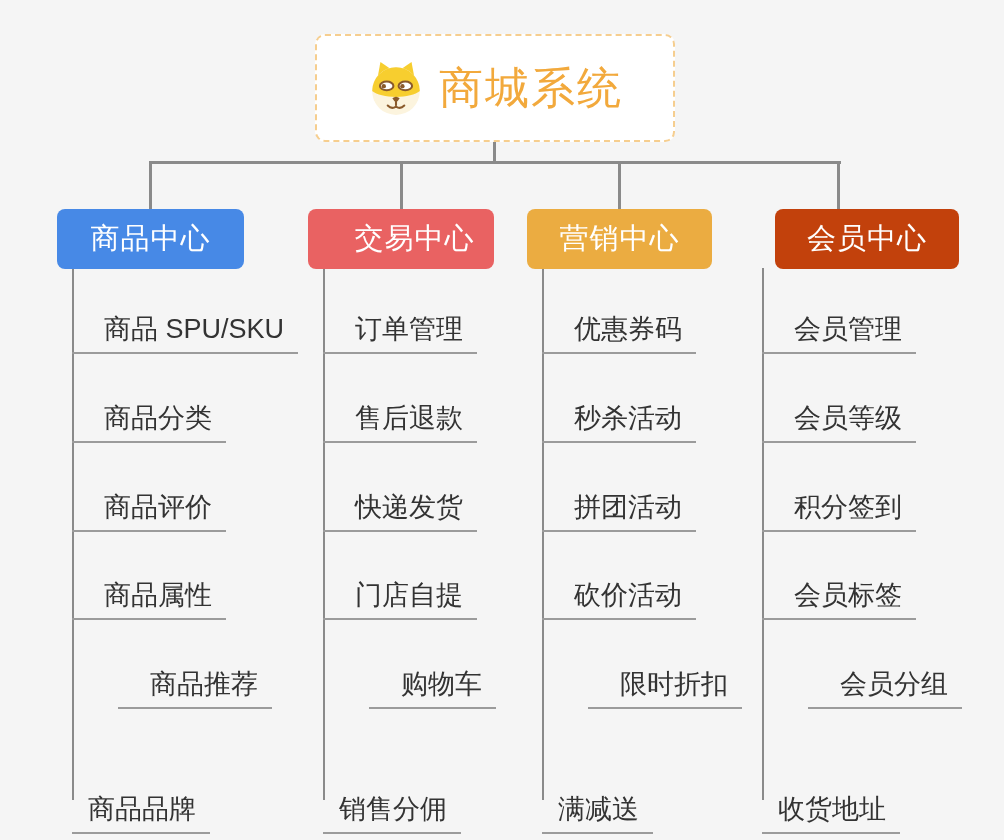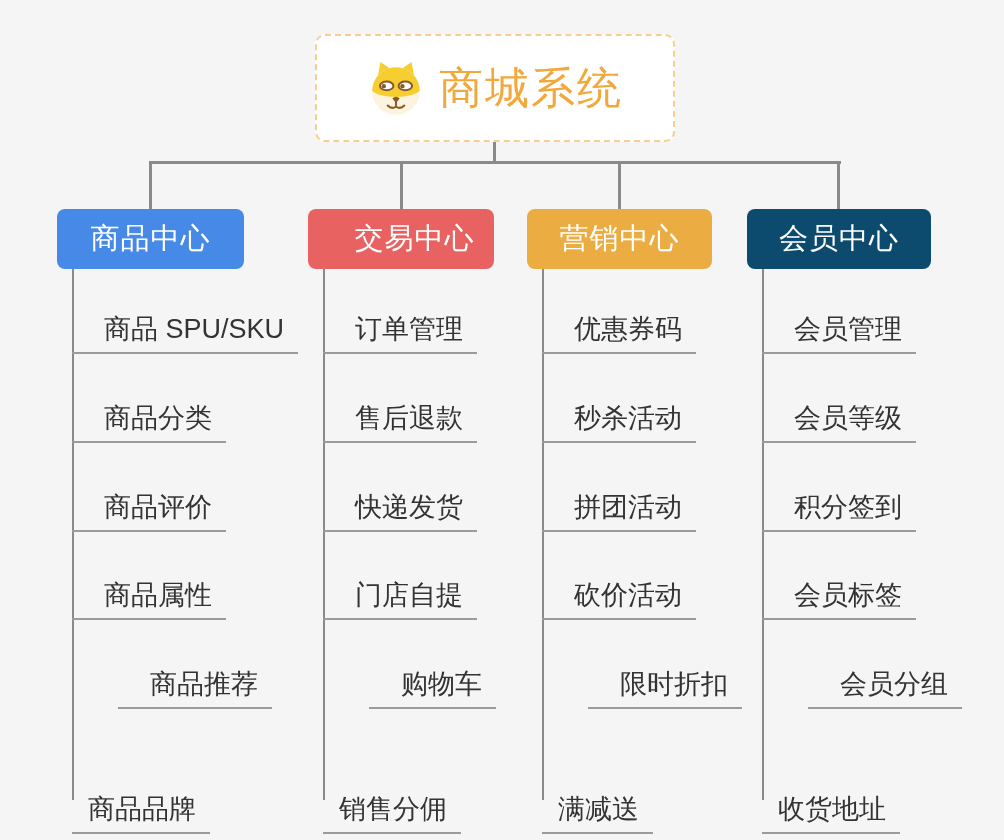--- a/index.html
+++ b/index.html
@@ -105,21 +105,21 @@
 
   <div class="branch b1" style="background: rgb(71, 137, 230);">
     <span>商品中心</span>
   </div>
   <div class="branch b2" style="background: rgb(233, 98, 98); padding-left: 27px;">
     <span>交易中心</span>
   </div>
   <div class="branch b3" style="background: rgb(235, 172, 65);">
     <span>营销中心</span>
   </div>
-  <div class="branch b4" style="background: #0c4a6e;">
+  <div class="branch b4" style="background: #c2410c; margin-left: 28px;">
     <span>会员中心</span>
   </div>
 
   <div class="leaf c1 r0">
       <span>商品 SPU/SKU</span>
     </div>
   <div class="leaf c1 r1">
       <span>商品分类</span>
     </div>
   <div class="leaf c1 r2">

